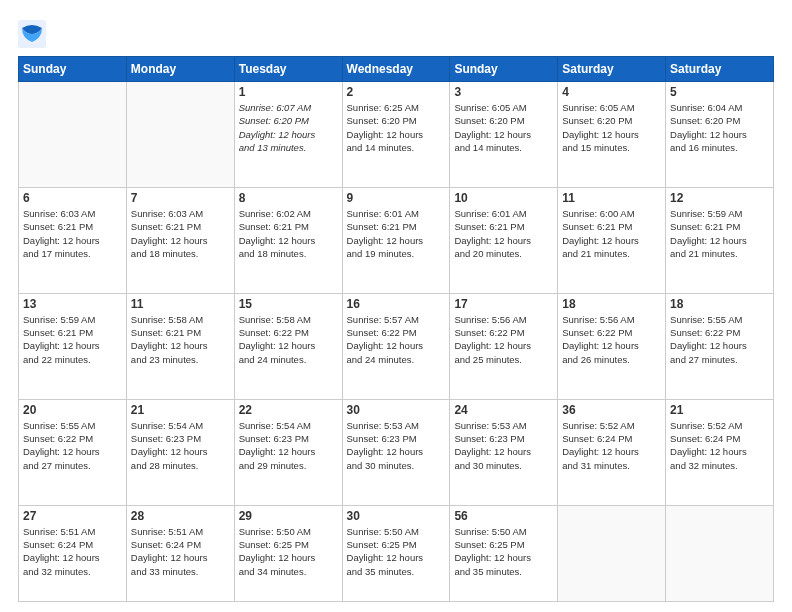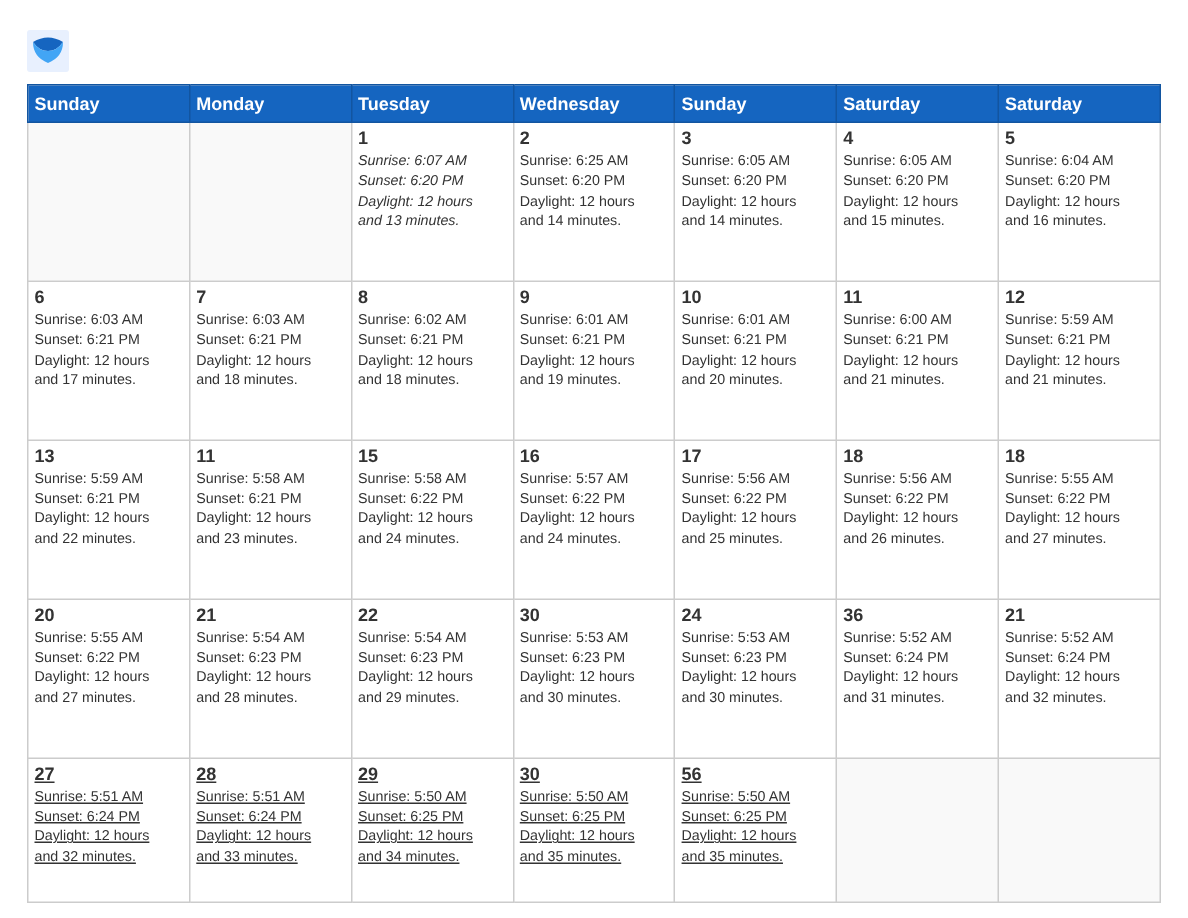--- a/index.html
+++ b/index.html
@@ -87,21 +87,20 @@
     .day-info {
       font-size: 9.5px;
       line-height: 1.4;
       color: #333;
     }
     .empty-cell {
       background: #f9f9f9;
     }
     tr:last-child td {
       height: 80px;
-      text-decoration: underline;
     }
   </style>
 </head>
 <body>
 
 <div class="page">
   <div class="header">
     <div class="logo">
       <svg class="logo-icon" viewBox="0 0 28 28" xmlns="http://www.w3.org/2000/svg">
         <rect width="28" height="28" fill="#e8f0fe" rx="2"></rect>

